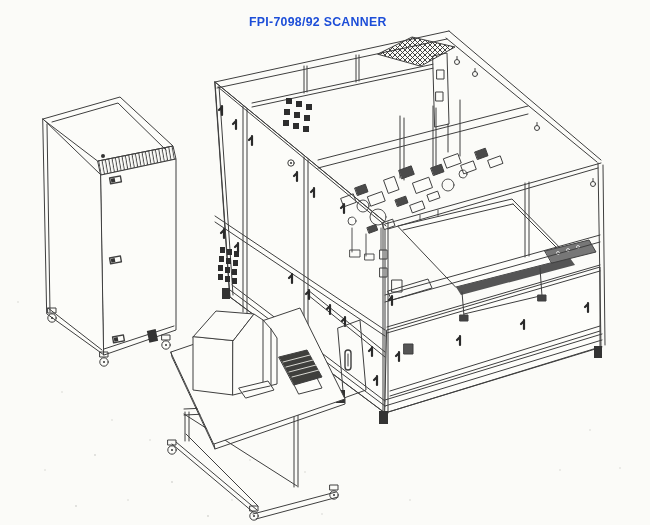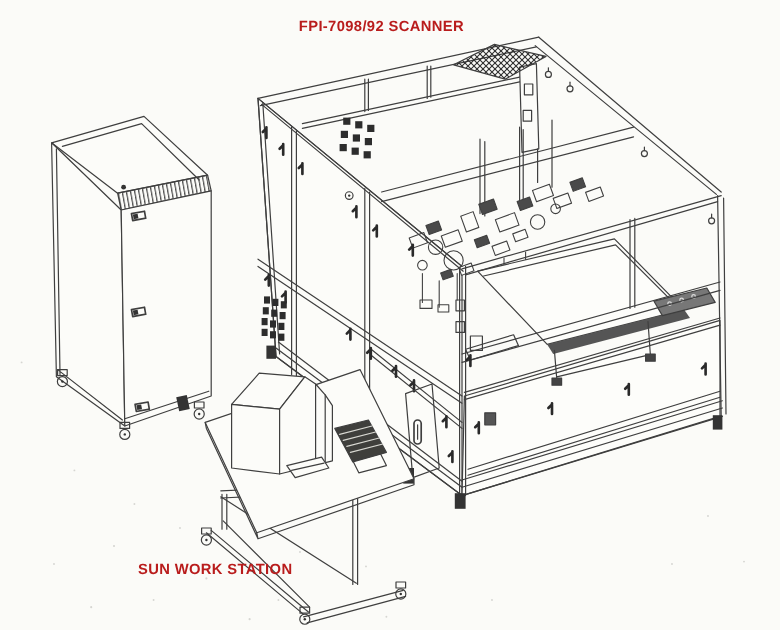--- a/index.html
+++ b/index.html
@@ -1,19 +1,19 @@
 <!DOCTYPE html>
 <html><head>
 <meta charset="utf-8">
 <style>
   html,body{margin:0;padding:0;background:#e9e9e6;}
   #page{position:relative;width:650px;height:525px;background:#fbfbf8;overflow:hidden;
         font-family:"Liberation Sans",sans-serif;}
   .lbl{position:absolute;font-weight:700;font-size:12.3px;letter-spacing:.3px;
-       color:#b91c1c;white-space:nowrap;}
+       color:#1d4ed8;white-space:nowrap;}
   svg{position:absolute;left:0;top:0;}
 </style>
 </head>
 <body>
 
 <div id="page">
 
   <svg width="650" height="525" viewBox="0 0 650 525">
     <defs>
       <pattern id="diamond" width="5" height="5" patternUnits="userSpaceOnUse">
@@ -283,14 +283,13 @@
         <circle cx="45" cy="470" r="0.8"></circle>
           <circle cx="150" cy="440" r="0.8"></circle>
           <circle cx="250" cy="460" r="0.8"></circle>
       </g>
     </g>
   </svg>
 
   <div class="lbl" style="left:249px;top:15px">FPI-7098/92 SCANNER</div>
 
 
-  <div class="lbl" style="left:115px;top:467px">SUN WORK STATION</div>
 </div>
 
 </body></html>

